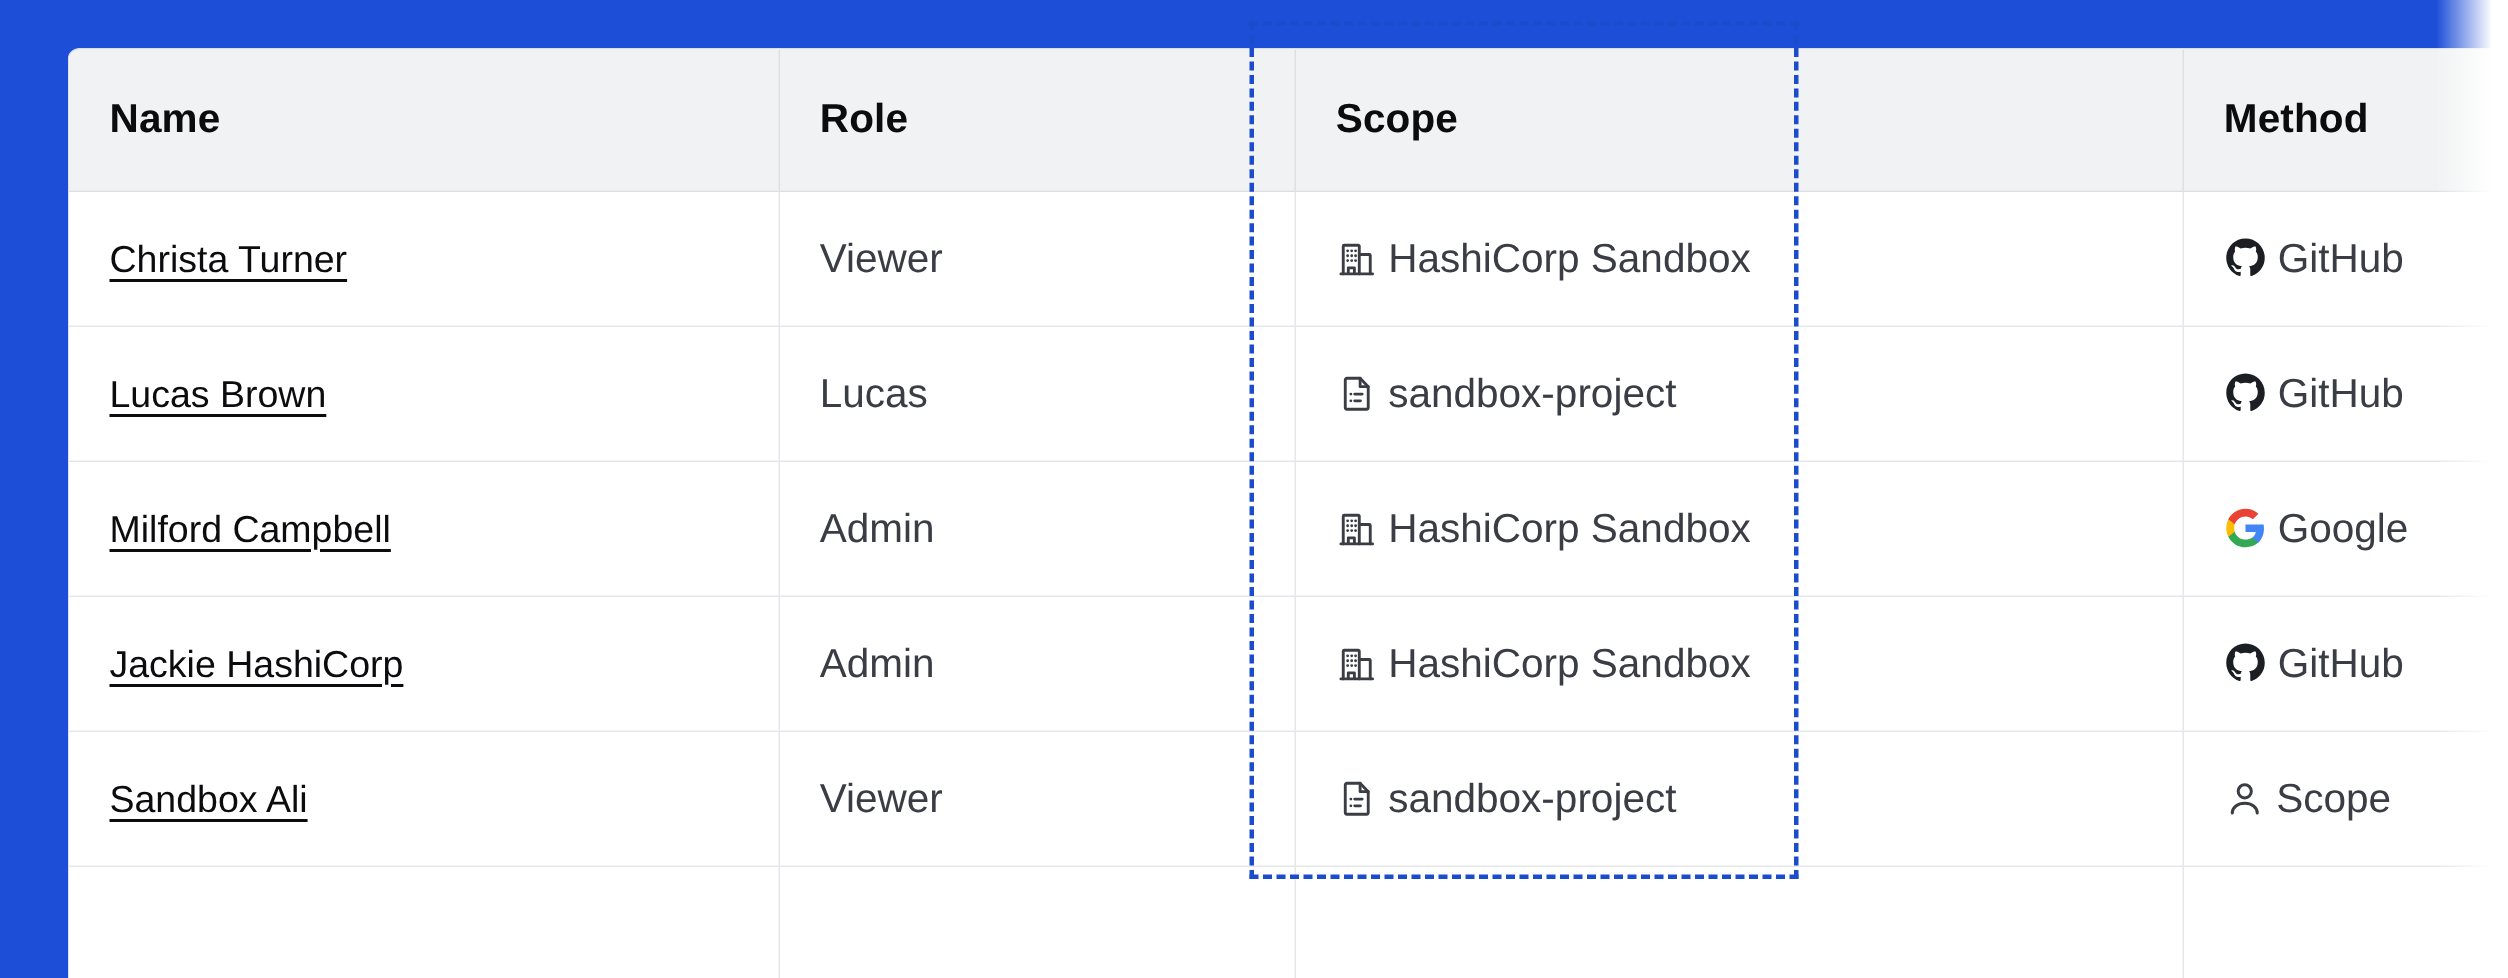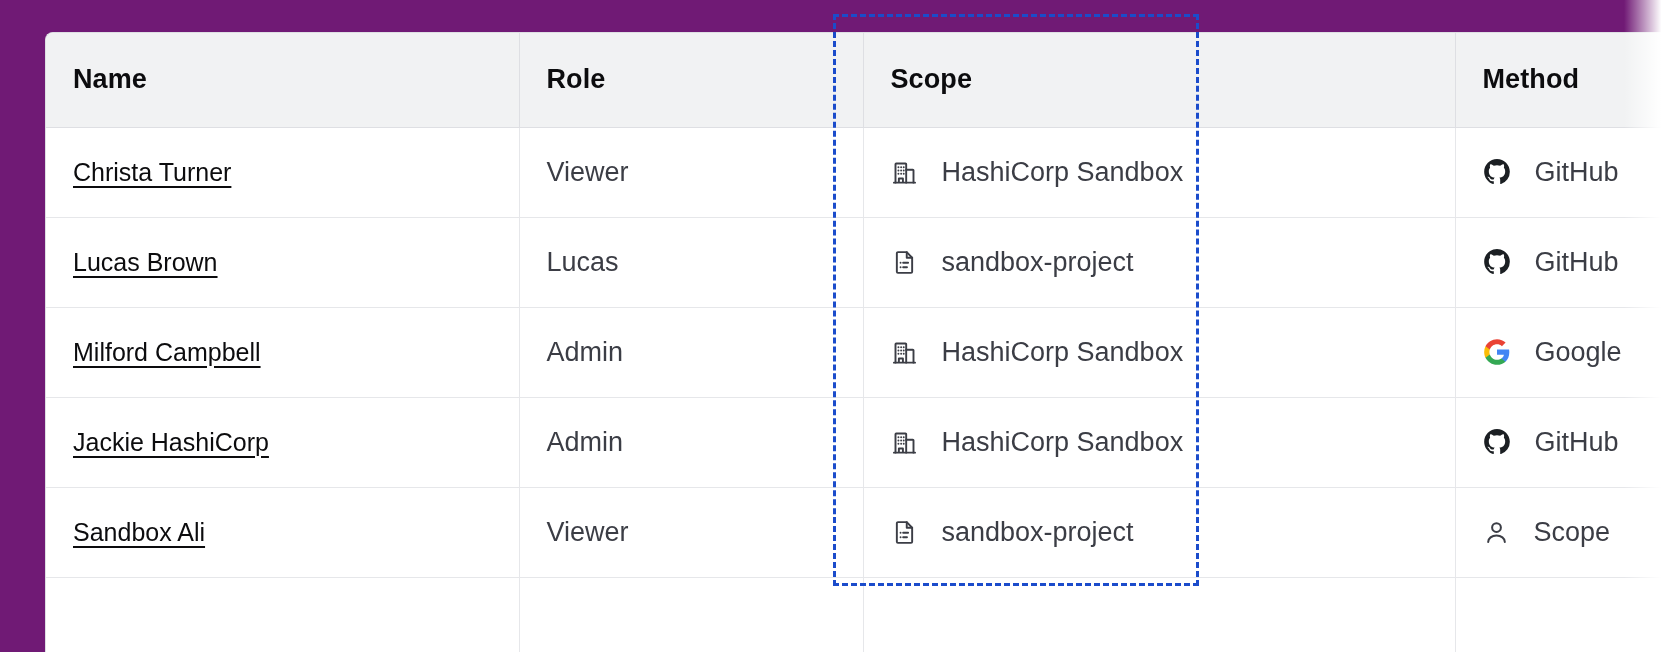--- a/index.html
+++ b/index.html
@@ -10,21 +10,21 @@
     overflow: hidden;
     background: #ffffff;
     font-family: "Liberation Sans", sans-serif;
     -webkit-font-smoothing: antialiased;
   }
 
   #app {
     position: relative;
     width: 1672px;
     height: 652px;
-    background: #701a75;
+    background: #1d4ed8;
   }
 
   
   .table-card {
     position: absolute;
     left: 45px;
     top: 32px;
     width: 1640px;
     height: 640px;
     border: 1px solid #dedfe3;
@@ -83,21 +83,21 @@
     text-underline-offset: 5px;
     text-decoration-thickness: 2px;
     font-size: 25px;
     cursor: pointer;
   }
 
   
   .cell-ico {
     display: flex;
     align-items: center;
-    gap: 24px;
+    gap: 8px;
   }
   .cell-ico svg { display: block; flex: 0 0 auto; }
   .cell-ico .lbl { line-height: 1; }
 
   
   .scope-highlight {
     position: absolute;
     left: 833px;
     top: 14px;
     width: 366px;

